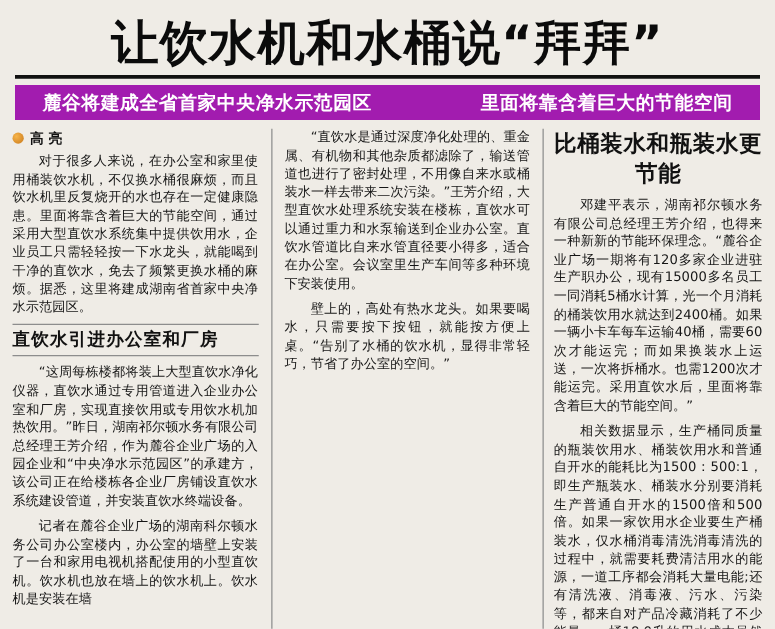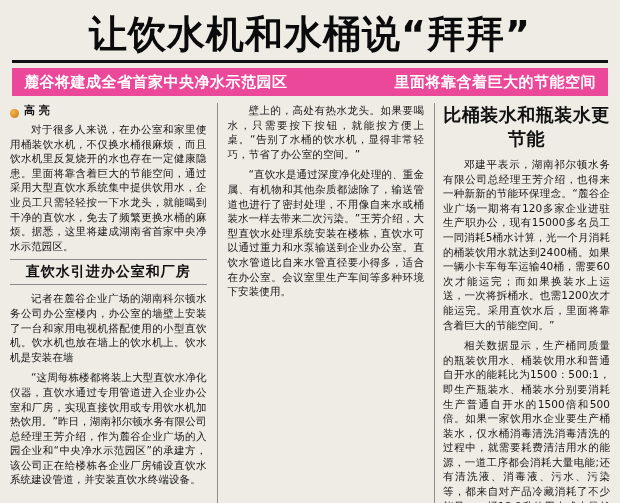--- a/index.html
+++ b/index.html
@@ -30,26 +30,26 @@
     white-space:nowrap;
   }
   .rule{
     height:3px;
     background:#111;
     margin:4px 2px 0 2px;
   }
   
   .subbar{
     margin:5px 2px 0 2px;
-    background:#ec4899;
+    background:#a21caf;
     color:#fff;
     font-weight:bold;
     font-size:15px;
     line-height:22px;
-    padding:3px 12px;
+    padding:3px 22px;
     letter-spacing:0.5px;
     display:flex;
     justify-content:space-between;
     white-space:nowrap;
   }
   
   .body{
     margin-top:7px;
     display:flex;
     gap:10px;
@@ -67,21 +67,21 @@
   .col{
     width:197px;
   }
   .colsep{
     width:1px;
     background:#8d8d8d;
   }
   
   .kicker{
     display:flex;
-    align-items:flex-end;
+    align-items:center;
     gap:5px;
     font-weight:bold;
     font-size:11px;
     margin-bottom:4px;
   }
   .dot{
     width:9px;height:9px;border-radius:50%;
     background:radial-gradient(circle at 35% 35%, #f6b44a, #c8781a);
     display:inline-block;
     flex:0 0 auto;
@@ -99,21 +99,20 @@
     font-size:10.5px;
     line-height:14.6px;
     text-align:justify;
     text-justify:inter-ideograph;
     letter-spacing:0.1px;
     color:#151515;
   }
   p.indent{text-indent:21px;}
   
   .sechead{
-    text-align:center;
     font-weight:bold;
     font-size:14px;
     letter-spacing:1px;
     margin:6px 0 4px 0;
     padding-top:3px;
   }
   .sechead-wrap{
     border-top:1px solid #8d8d8d;
     border-bottom:1px solid #8d8d8d;
     margin:6px 0 6px 0;
@@ -143,29 +142,29 @@
         <div class="kicker">
           <span class="dot"></span>
           <span>高 亮</span>
         </div>
         <p class="indent">对于很多人来说，在办公室和家里使用桶装饮水机，不仅换水桶很麻烦，而且饮水机里反复烧开的水也存在一定健康隐患。里面将靠含着巨大的节能空间，通过采用大型直饮水系统集中提供饮用水，企业员工只需轻轻按一下水龙头，就能喝到干净的直饮水，免去了频繁更换水桶的麻烦。据悉，这里将建成湖南省首家中央净水示范园区。</p>
 
         <div class="sechead-wrap">
           <div class="sechead">直饮水引进办公室和厂房</div>
         </div>
 
+        <p class="indent">“这周每栋楼都将装上大型直饮水净化仪器，直饮水通过专用管道进入企业办公室和厂房，实现直接饮用或专用饮水机加热饮用。”昨日，湖南祁尔顿水务有限公司总经理王芳介绍，作为麓谷企业广场的入园企业和“中央净水示范园区”的承建方，该公司正在给楼栋各企业厂房铺设直饮水系统建设管道，并安装直饮水终端设备。</p>
         <p class="indent">记者在麓谷企业广场的湖南科尔顿水务公司办公室楼内，办公室的墙壁上安装了一台和家用电视机搭配使用的小型直饮机。饮水机也放在墙上的饮水机上。饮水机是安装在墙</p>
-        <p class="indent">“这周每栋楼都将装上大型直饮水净化仪器，直饮水通过专用管道进入企业办公室和厂房，实现直接饮用或专用饮水机加热饮用。”昨日，湖南祁尔顿水务有限公司总经理王芳介绍，作为麓谷企业广场的入园企业和“中央净水示范园区”的承建方，该公司正在给楼栋各企业厂房铺设直饮水系统建设管道，并安装直饮水终端设备。</p>
       </div>
 
       <div class="colsep"></div>
 
       <div class="col">
+        <p class="indent">“直饮水是通过深度净化处理的、重金属、有机物和其他杂质都滤除了，输送管道也进行了密封处理，不用像自来水或桶装水一样去带来二次污染。”王芳介绍，大型直饮水处理系统安装在楼栋，直饮水可以通过重力和水泵输送到企业办公室。直饮水管道比自来水管直径要小得多，适合在办公室。会议室里生产车间等多种环境下安装使用。</p>
         <p class="indent">壁上的，高处有热水龙头。如果要喝水，只需要按下按钮，就能按方便上桌。“告别了水桶的饮水机，显得非常轻巧，节省了办公室的空间。”</p>
-        <p class="indent">“直饮水是通过深度净化处理的、重金属、有机物和其他杂质都滤除了，输送管道也进行了密封处理，不用像自来水或桶装水一样去带来二次污染。”王芳介绍，大型直饮水处理系统安装在楼栋，直饮水可以通过重力和水泵输送到企业办公室。直饮水管道比自来水管直径要小得多，适合在办公室。会议室里生产车间等多种环境下安装使用。</p>
       </div>
     </div>
 
     <div class="colside">
       <div class="sidetitle">比桶装水和瓶装水更节能</div>
       <p class="indent">邓建平表示，湖南祁尔顿水务有限公司总经理王芳介绍，也得来一种新新的节能环保理念。“麓谷企业广场一期将有120多家企业进驻生产职办公，现有15000多名员工一同消耗5桶水计算，光一个月消耗的桶装饮用水就达到2400桶。如果一辆小卡车每车运输40桶，需要60次才能运完；而如果换装水上运送，一次将拆桶水。也需1200次才能运完。采用直饮水后，里面将靠含着巨大的节能空间。”</p>
       <p class="indent">相关数据显示，生产桶同质量的瓶装饮用水、桶装饮用水和普通自开水的能耗比为1500：500:1，即生产瓶装水、桶装水分别要消耗生产普通自开水的1500倍和500倍。如果一家饮用水企业要生产桶装水，仅水桶消毒清洗消毒清洗的过程中，就需要耗费清洁用水的能源，一道工序都会消耗大量电能;还有清洗液、消毒液、污水、污染等，都来自对产品冷藏消耗了不少能量。一桶18.9升的用水成本虽然只有3.6元左右，但其生产、运输过程中消耗的能源要远远高于其成本。</p>
 
     </div>
 

